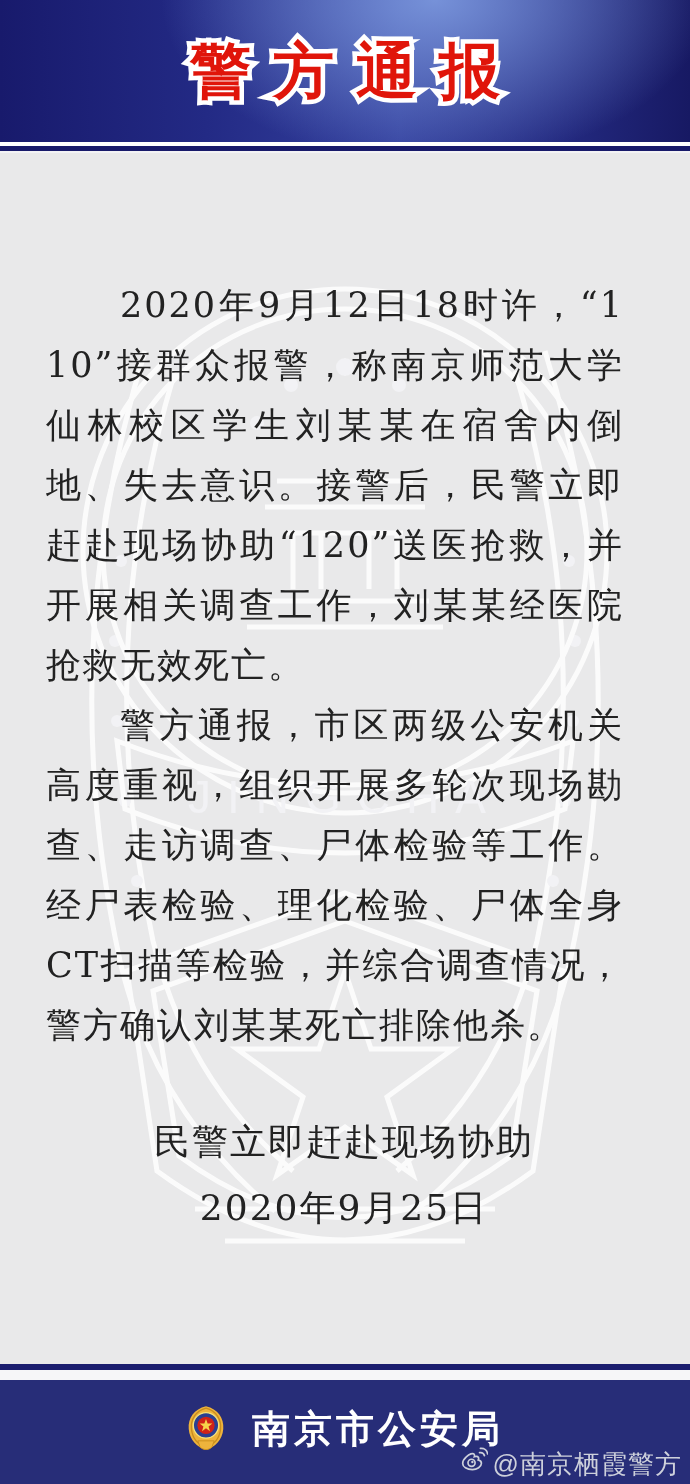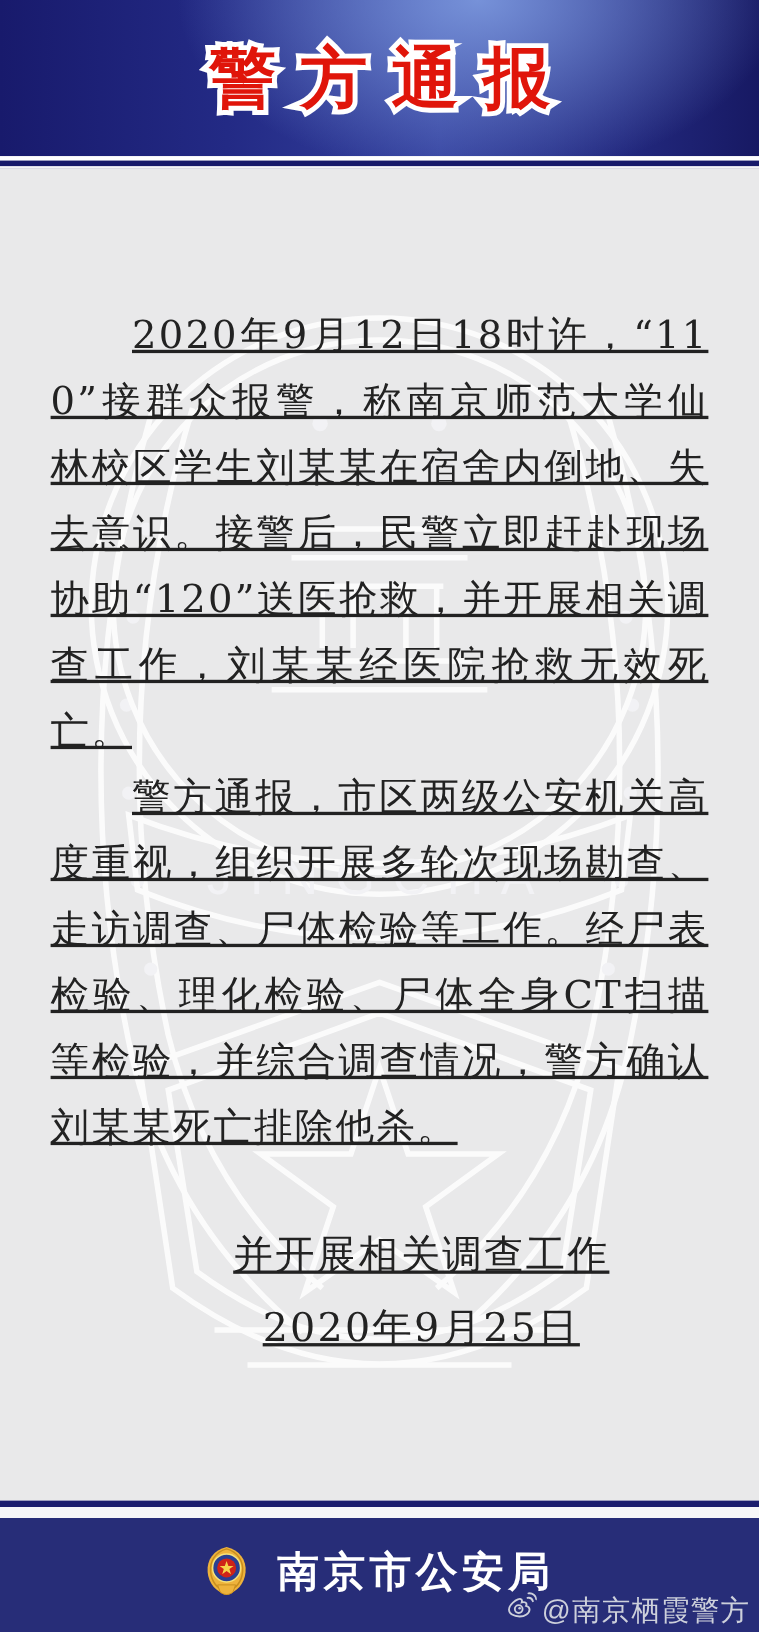--- a/index.html
+++ b/index.html
@@ -22,21 +22,21 @@
     -webkit-text-stroke:9px #ffffff;
     text-shadow:0 0 2px #fff,0 0 4px #fff;}
   .title-fill{position:relative;color:#e0150a;}
   
   .rule-white{height:4px;background:#ffffff;}
   .rule-navy{height:5px;background:#181a6a;border-bottom:2px solid #f3f3f5;}
   
   .bodyarea{position:relative;height:1211px;background:#e9e9ea;}
   .watermark{position:absolute;left:50%;top:28px;transform:translateX(-50%);
     pointer-events:none;opacity:.85;}
-  .content{position:relative;padding:122px 46px 0 46px;color:#222;text-decoration:underline;}
+  .content{position:relative;padding:122px 66px 0 46px;color:#222;}
   .para{
     margin:0;font-size:35px;line-height:60px;letter-spacing:2px;
     text-align:justify;text-justify:inter-character;word-break:break-all;
     text-indent:74px;
   }
   .sigblock{width:fit-content;margin:54px 90px 0 auto;text-align:center;
     font-size:36px;line-height:66px;letter-spacing:2px;color:#222;}
   
   .sep-navy{height:6px;background:#1b1d6e;}
   .sep-white{height:10px;background:#f6f6f8;}
@@ -111,21 +111,21 @@
 
         <path d="M320 790 L346 868 L428 868 L362 916 L388 994 L320 946 L252 994 L278 916 L212 868 L294 868 Z"></path>
         <path d="M170 1028 h300 M200 1060 h240"></path>
       </g>
     </svg>
 
     <div class="content">
       <p class="para">2020年9月12日18时许，“110”接群众报警，称南京师范大学仙林校区学生刘某某在宿舍内倒地、失去意识。接警后，民警立即赶赴现场协助“120”送医抢救，并开展相关调查工作，刘某某经医院抢救无效死亡。</p>
       <p class="para">警方通报，市区两级公安机关高度重视，组织开展多轮次现场勘查、走访调查、尸体检验等工作。经尸表检验、理化检验、尸体全身CT扫描等检验，并综合调查情况，警方确认刘某某死亡排除他杀。</p>
       <div class="sigblock">
-        <div>并开展相关调查工作</div>
+        <div>民警立即赶赴现场协助</div>
         <div>2020年9月25日</div>
       </div>
     </div>
   </main>
 
   <div class="sep-navy"></div>
   <div class="sep-white"></div>
   <footer class="footer">
     <div class="footer-center">
       <svg width="40" height="50" viewBox="0 0 44 54">

